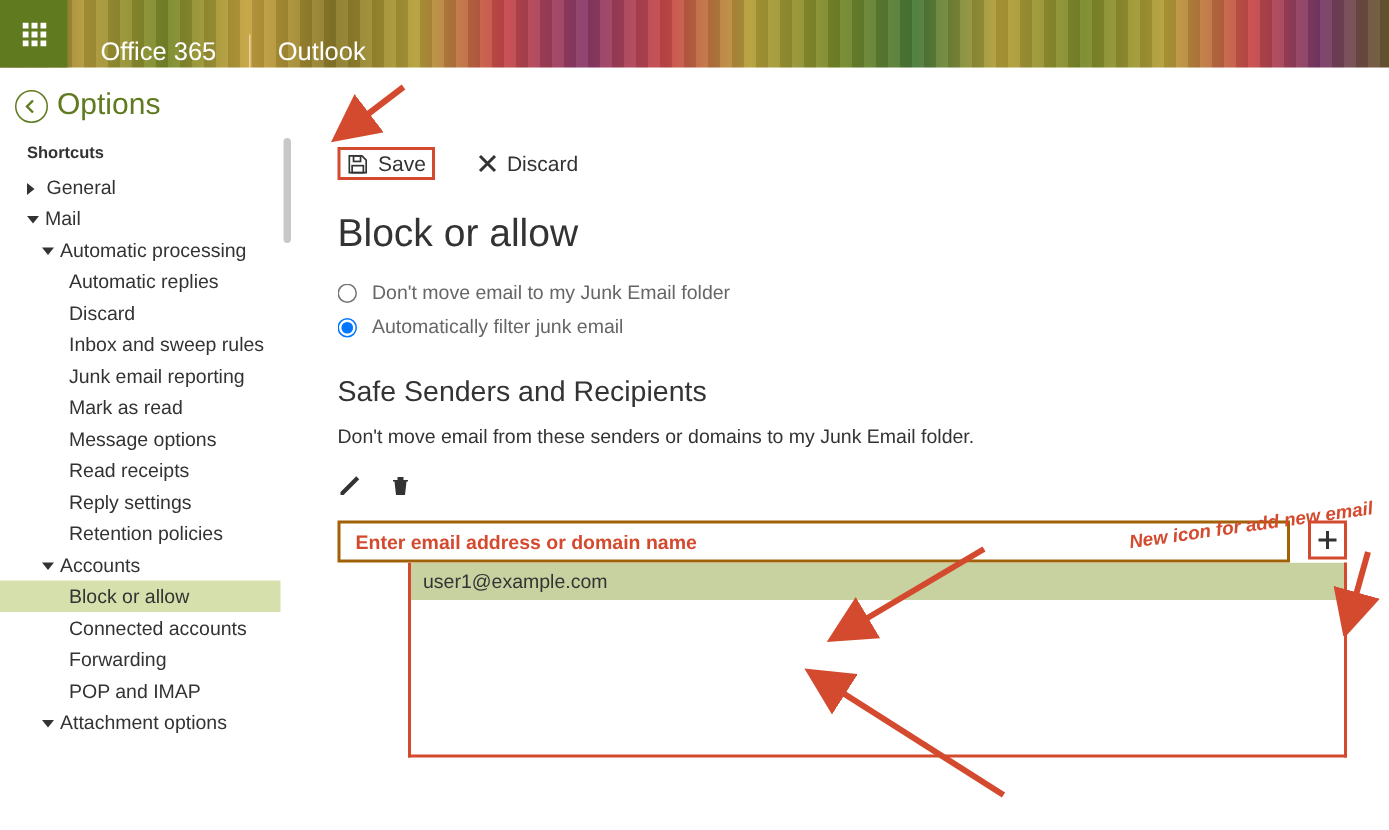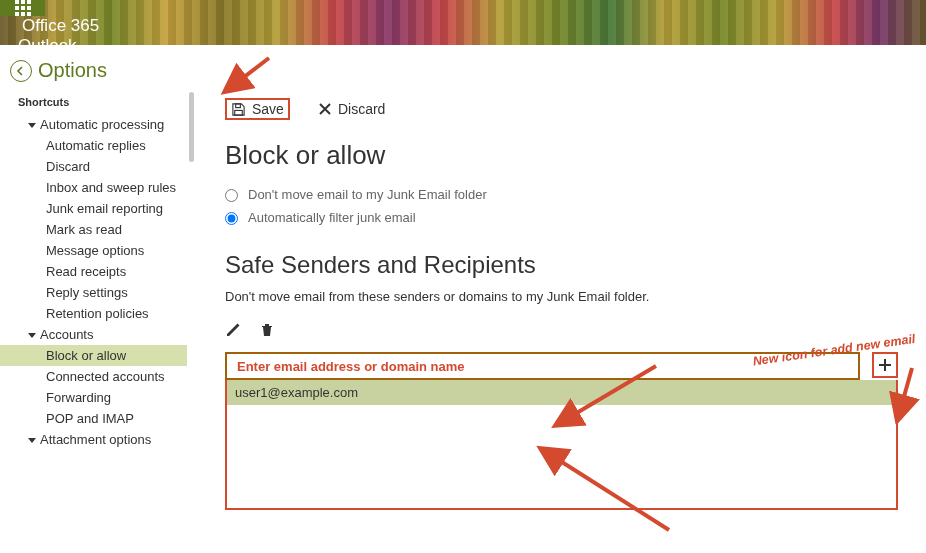--- a/index.html
+++ b/index.html
@@ -3,24 +3,23 @@
 <meta charset="utf-8">
 <style>
 * { box-sizing: border-box; margin: 0; padding: 0; font-family: "Segoe UI", Arial, sans-serif; }
 html, body { width: 926px; height: 553px; overflow: hidden; background: #fff; }
 
 
 .header {
   height: 45px;
   background: linear-gradient(90deg,#6b5c2e 0%,#b39a3a 6%,#7a8a2a 12%,#c7a340 18%,#8b7b2a 24%,#b5a03a 30%,#ca4a4a 36%,#8a3a6a 42%,#ca4a4a 48%,#b5a03a 54%,#7a8a2a 60%,#4a7a3a 66%,#b7a03a 72%,#7a8a2a 78%,#b7a03a 84%,#ca4a4a 90%,#7a3a6a 95%,#6b5c2e 100%);
   display: flex;
-  align-items: flex-start;
+  align-items: flex-end;
   color: #fff;
   position: relative;
-  flex-direction: column;
 }
 .header::before {
   content:"";
   position:absolute;
   inset:0;
   background: repeating-linear-gradient(90deg, rgba(255,255,255,0.05) 0 8px, rgba(0,0,0,0.1) 8px 16px);
   pointer-events:none;
 }
 .waffle {
   width: 45px; height: 45px;
@@ -124,21 +123,21 @@
 }
 .tool-btn { display:flex; align-items:center; margin-right:30px; cursor:pointer; }
 .tool-btn svg { margin-right:6px; }
 .save-wrap { border:2px solid #d44a2f; padding:1px 4px; }
 
 h2.sectitle { font-size:26px; font-weight:300; color:#333; margin-bottom:16px; }
 .radios { font-size:13px; color:#666; }
 .radios label { display:flex; align-items:flex-end; margin-bottom:8px; cursor:pointer;}
 .radios input { margin-right:10px; }
 
-h3.subhead { font-size:24px; font-weight:300; margin-top:26px; margin-bottom:10px;}
+h3.subhead { font-size:19px; font-weight:300; margin-top:26px; margin-bottom:10px;}
 .subdesc { font-size:13px; color:#333; margin-bottom:18px; }
 
 .list-tools { display:flex; align-items:center; margin-bottom:10px; }
 .list-tools .iconbtn { margin-right:18px; cursor:pointer; color:#333;}
 .list-tools svg { width:16px; height:16px; fill:#333; }
 
 .list-wrap { position:relative; }
 .input-row {
   display:flex; align-items:stretch;
 }
@@ -160,20 +159,21 @@
   display:flex; align-items:center; justify-content:center;
   cursor:pointer;
 }
 .add-box svg { stroke:#333; }
 
 .list-box {
   border:2px solid #d44a2f;
   border-top:none;
   height: 130px;
   overflow:hidden;
+  margin-left:47px;
 }
 .list-item {
   background:#c8d2a0;
   padding:5px 8px;
   font-size:13px;
   color:#333;
 }
 
 
 .annot { position:absolute; color:#d44a2f; font-weight:700; font-size:12.5px; font-style:italic; }
@@ -207,20 +207,24 @@
       <path d="M7 2 L3 6 L7 10"></path>
     </svg>
   </div>
   <h1>Options</h1>
 </div>
 
 <div class="body">
 
   <div class="sidebar">
     <h4>Shortcuts</h4>
+    <ul class="top-items">
+      <li><span class="caret right"></span><span>General</span></li>
+      <li><span class="caret down"></span><span>Mail</span></li>
+    </ul>
     <ul class="lvl1">
       <li class="hdr"><span class="caret down"></span><span>Automatic processing</span></li>
     </ul>
     <ul class="lvl2">
       <li>Automatic replies</li>
       <li>Discard</li>
       <li>Inbox and sweep rules</li>
       <li>Junk email reporting</li>
       <li>Mark as read</li>
       <li>Message options</li>

